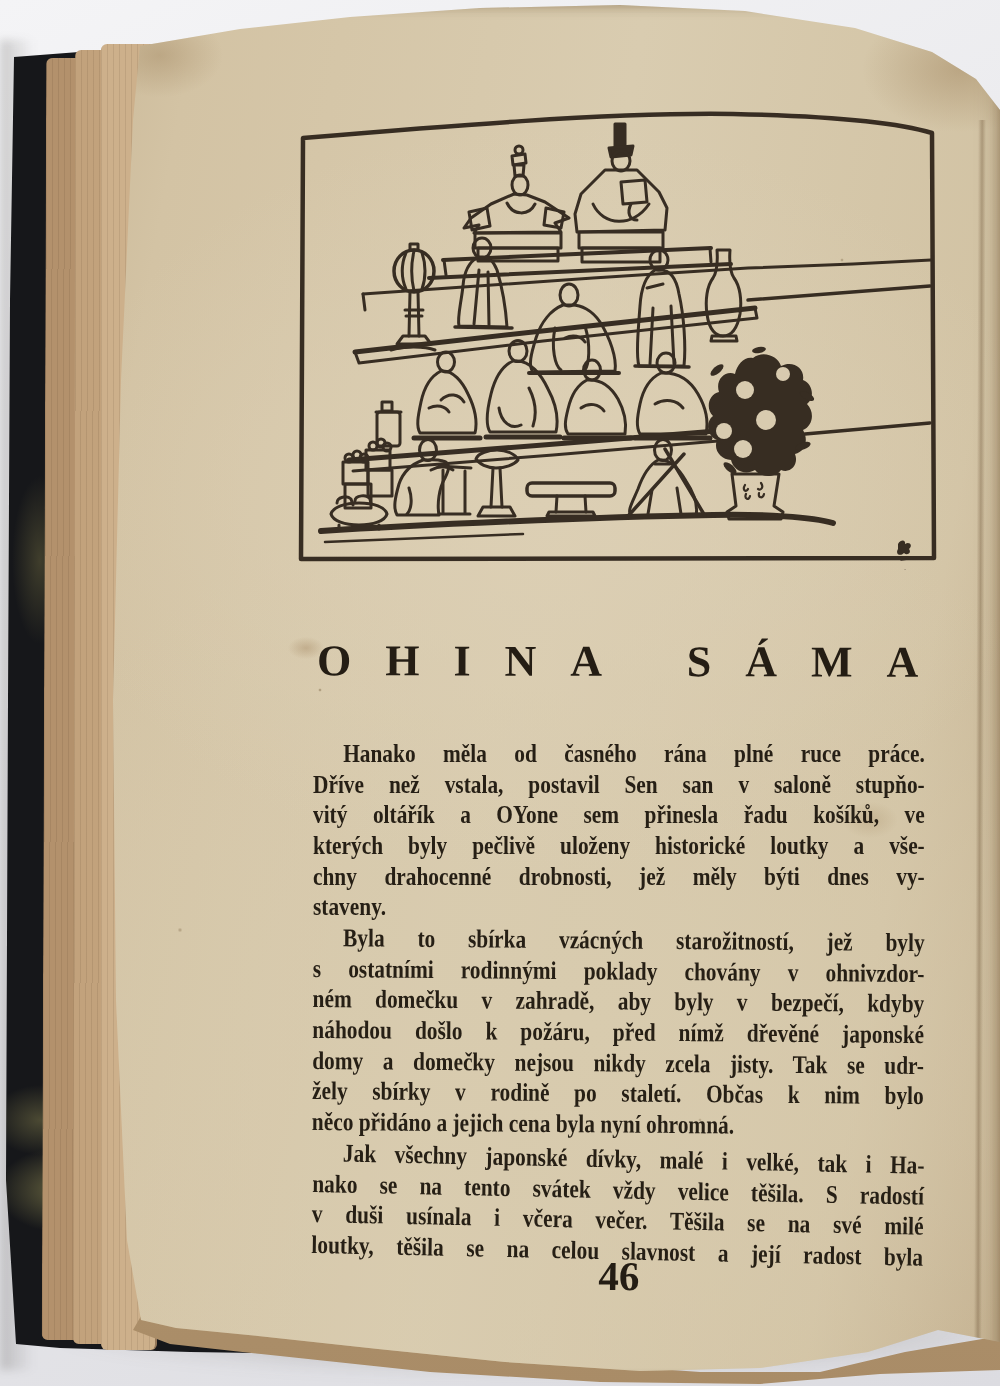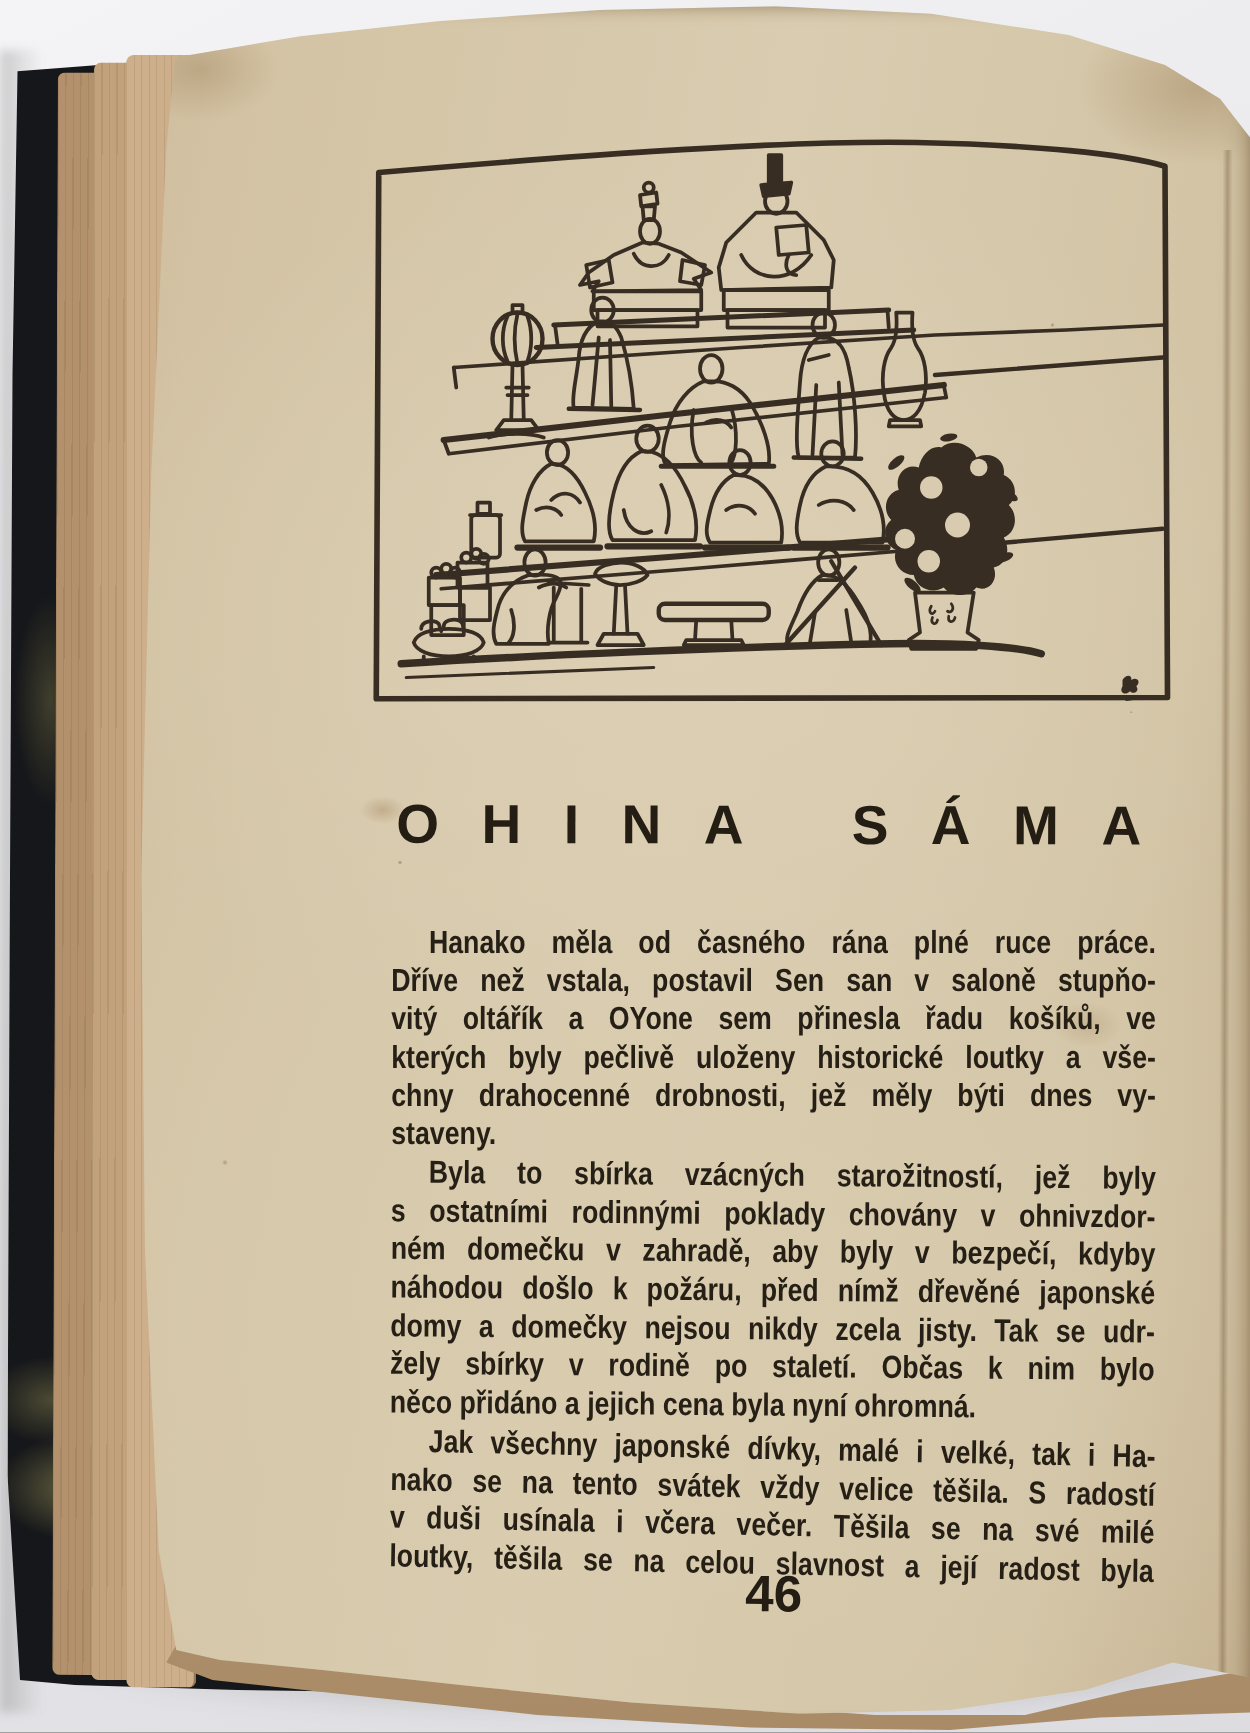--- a/index.html
+++ b/index.html
@@ -1,18 +1,18 @@
 <!DOCTYPE html>
 <html><head>
 <meta charset="utf-8">
 <style>
   html,body{margin:0;padding:0;}
   .scene{position:relative;width:1000px;height:1386px;overflow:hidden;
     background:linear-gradient(155deg,#f4f4f6 0%,#ebebee 35%,#e3e3e7 70%,#dcdce1 100%);
-    font-family:Liberation Sans, sans-serif;}
+    font-family:Liberation Serif, serif;}
   .layer{position:absolute;left:0;top:0;width:1000px;height:1386px;}
 
   
   .shadow-bottom{position:absolute;left:60px;top:1320px;width:940px;height:60px;
     background:radial-gradient(70% 100% at 50% 20%,rgba(75,68,58,.38),transparent 75%);
     filter:blur(7px);}
   .shadow-left{position:absolute;left:0;top:40px;width:34px;height:1330px;
     background:linear-gradient(to right,rgba(60,58,52,.22),transparent);filter:blur(4px);}
 
   

